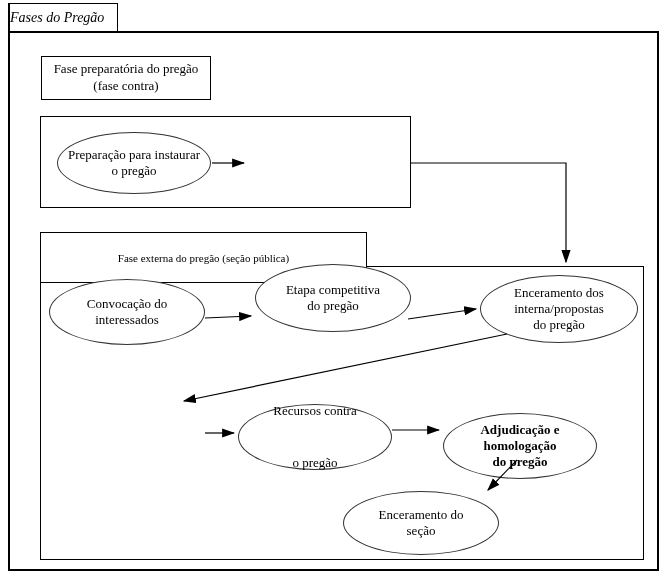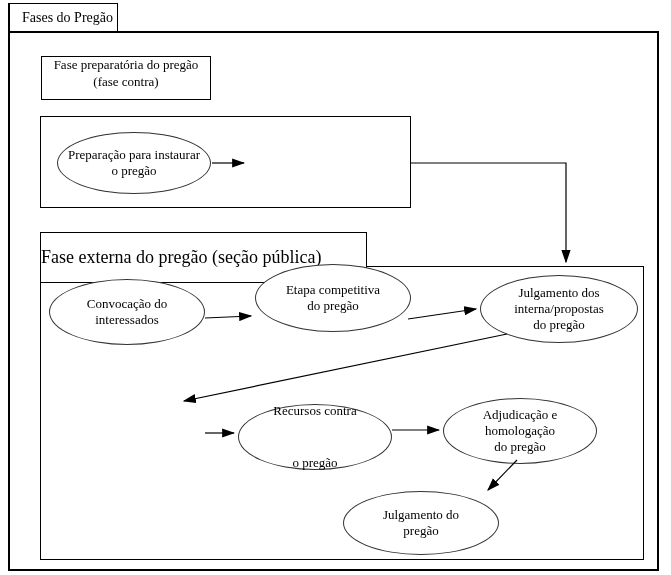--- a/index.html
+++ b/index.html
@@ -7,41 +7,41 @@
     position:relative;width:671px;height:575px;background:#ffffff;overflow:hidden;
     font-family:"Liberation Serif","DejaVu Serif",serif;color:#000;
   }
   .frame{position:absolute;background:transparent;box-sizing:border-box;}
   .outer-frame{left:8px;top:31px;width:651px;height:540px;border:2px solid #000;}
   .rect-inner{border:1px solid #000;}
   .rect-prep{left:40px;top:116px;width:371px;height:92px;}
   .rect-ext{left:40px;top:266px;width:604px;height:294px;}
   .tab{
     position:absolute;background:#fff;border:1px solid #000;box-sizing:border-box;
-    display:flex;align-items:center;justify-content:flex-start;text-align:center;
+    display:flex;align-items:center;justify-content:center;text-align:center;
   }
   .title-tab{left:8px;top:3px;width:110px;height:29px;border-width:1px 1px 1px 2px;
-    justify-content:flex-start;padding-left:12px;font-size:14px;}
+    justify-content:flex-start;font-size:14px;font-style:italic;}
   .label-box{left:41px;top:56px;width:170px;height:44px;flex-direction:column;
     font-size:13px;line-height:1.3;}
-  .ext-tab{left:40px;top:232px;width:327px;height:51px;font-size:18px;}
+  .ext-tab{left:40px;top:232px;width:327px;height:51px;font-size:11px;}
   .node{
     position:absolute;box-sizing:border-box;background:#fff;border:1px solid #333;
     border-radius:50%;display:flex;flex-direction:column;
     justify-content:center;text-align:center;font-size:13px;line-height:1.22;
   }
   .node span{white-space:nowrap;}
   .n-preparacao{left:57px;top:132px;width:154px;height:62px;}
   .n-parecer{left:248px;top:134px;width:140px;height:58px;}
   .n-convocacao{left:49px;top:279px;width:156px;height:66px;}
   .n-etapa{left:255px;top:264px;width:156px;height:68px;}
   .n-julgamento{left:480px;top:275px;width:158px;height:68px;}
   .n-habilitacao{left:48px;top:402px;width:156px;height:66px;}
   .n-recursos{left:238px;top:404px;width:154px;height:66px;gap:36px;}
-  .n-adjudicacao{left:443px;top:398px;width:154px;height:66px;}
+  .n-adjudicacao{left:443px;top:413px;width:154px;height:66px;font-weight:bold;}
   .n-enceramento{left:343px;top:491px;width:156px;height:64px;}
   #connectors{position:absolute;left:0;top:0;width:671px;height:575px;pointer-events:none;}
   #connectors line,#connectors polyline{stroke:#000;stroke-width:1.2;fill:none;}
 </style>
 </head>
 <body>
 
 <div id="canvas">
 
   <div class="frame outer-frame"></div>
@@ -65,36 +65,36 @@
   </div>
   <div class="node n-convocacao">
     <span>Convocação do</span>
     <span>interessados</span>
   </div>
   <div class="node n-etapa">
     <span>Etapa competitiva</span>
     <span>do pregão</span>
   </div>
   <div class="node n-julgamento">
-    <span>Julgamento dos</span>
+    <span>Enceramento dos</span>
     <span>interna/propostas</span>
     <span>do pregão</span>
   </div>
   <div class="node n-recursos">
     <span>Recursos contra</span>
     <span>o pregão</span>
   </div>
   <div class="node n-adjudicacao">
     <span>Adjudicação e</span>
     <span>homologação</span>
     <span>do pregão</span>
   </div>
   <div class="node n-enceramento">
-    <span>Julgamento do</span>
-    <span>pregão</span>
+    <span>Enceramento do</span>
+    <span>seção</span>
   </div>
 
   <svg id="connectors" viewBox="0 0 671 575">
     <defs>
       <marker id="arrow" viewBox="0 0 10 7" refX="9" refY="3.5" markerWidth="11" markerHeight="8" orient="auto-start-reverse">
         <path d="M0,0 L10,3.5 L0,7 z" fill="#000"></path>
       </marker>
     </defs>
     <line x1="212" y1="163" x2="244" y2="163" marker-end="url(#arrow)"></line>
     <polyline points="411,163 566,163 566,262" marker-end="url(#arrow)"></polyline>

